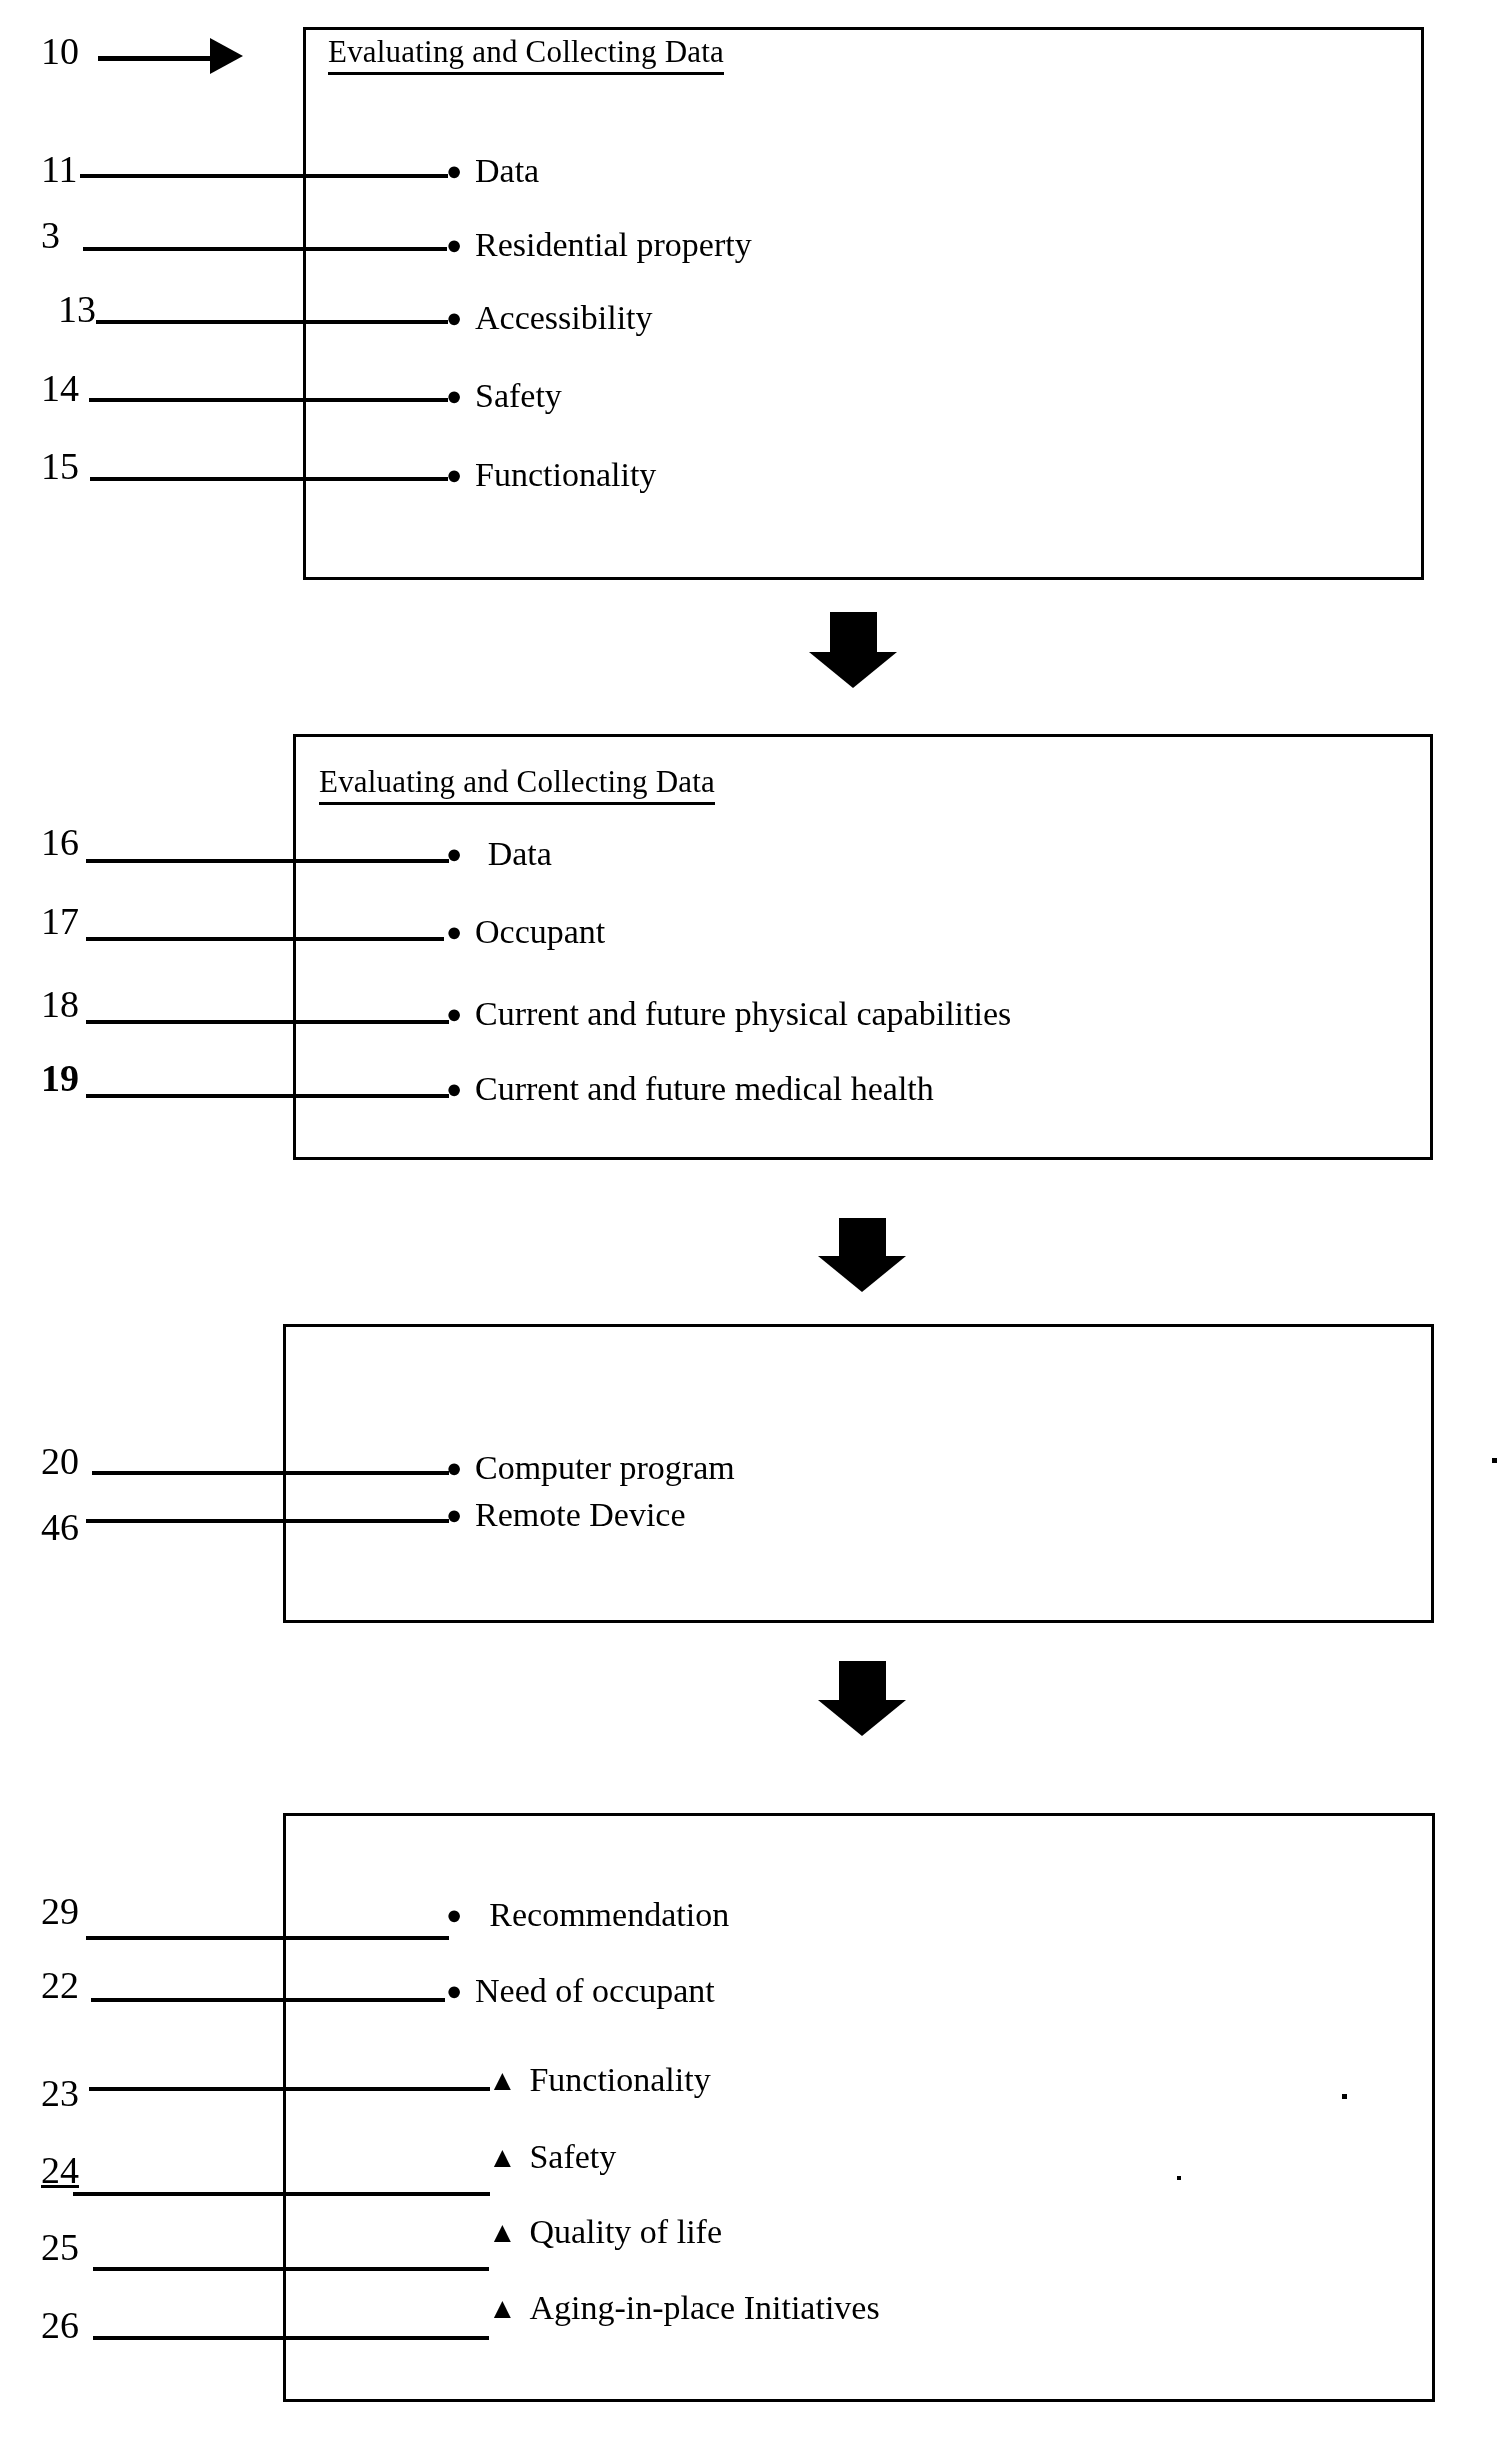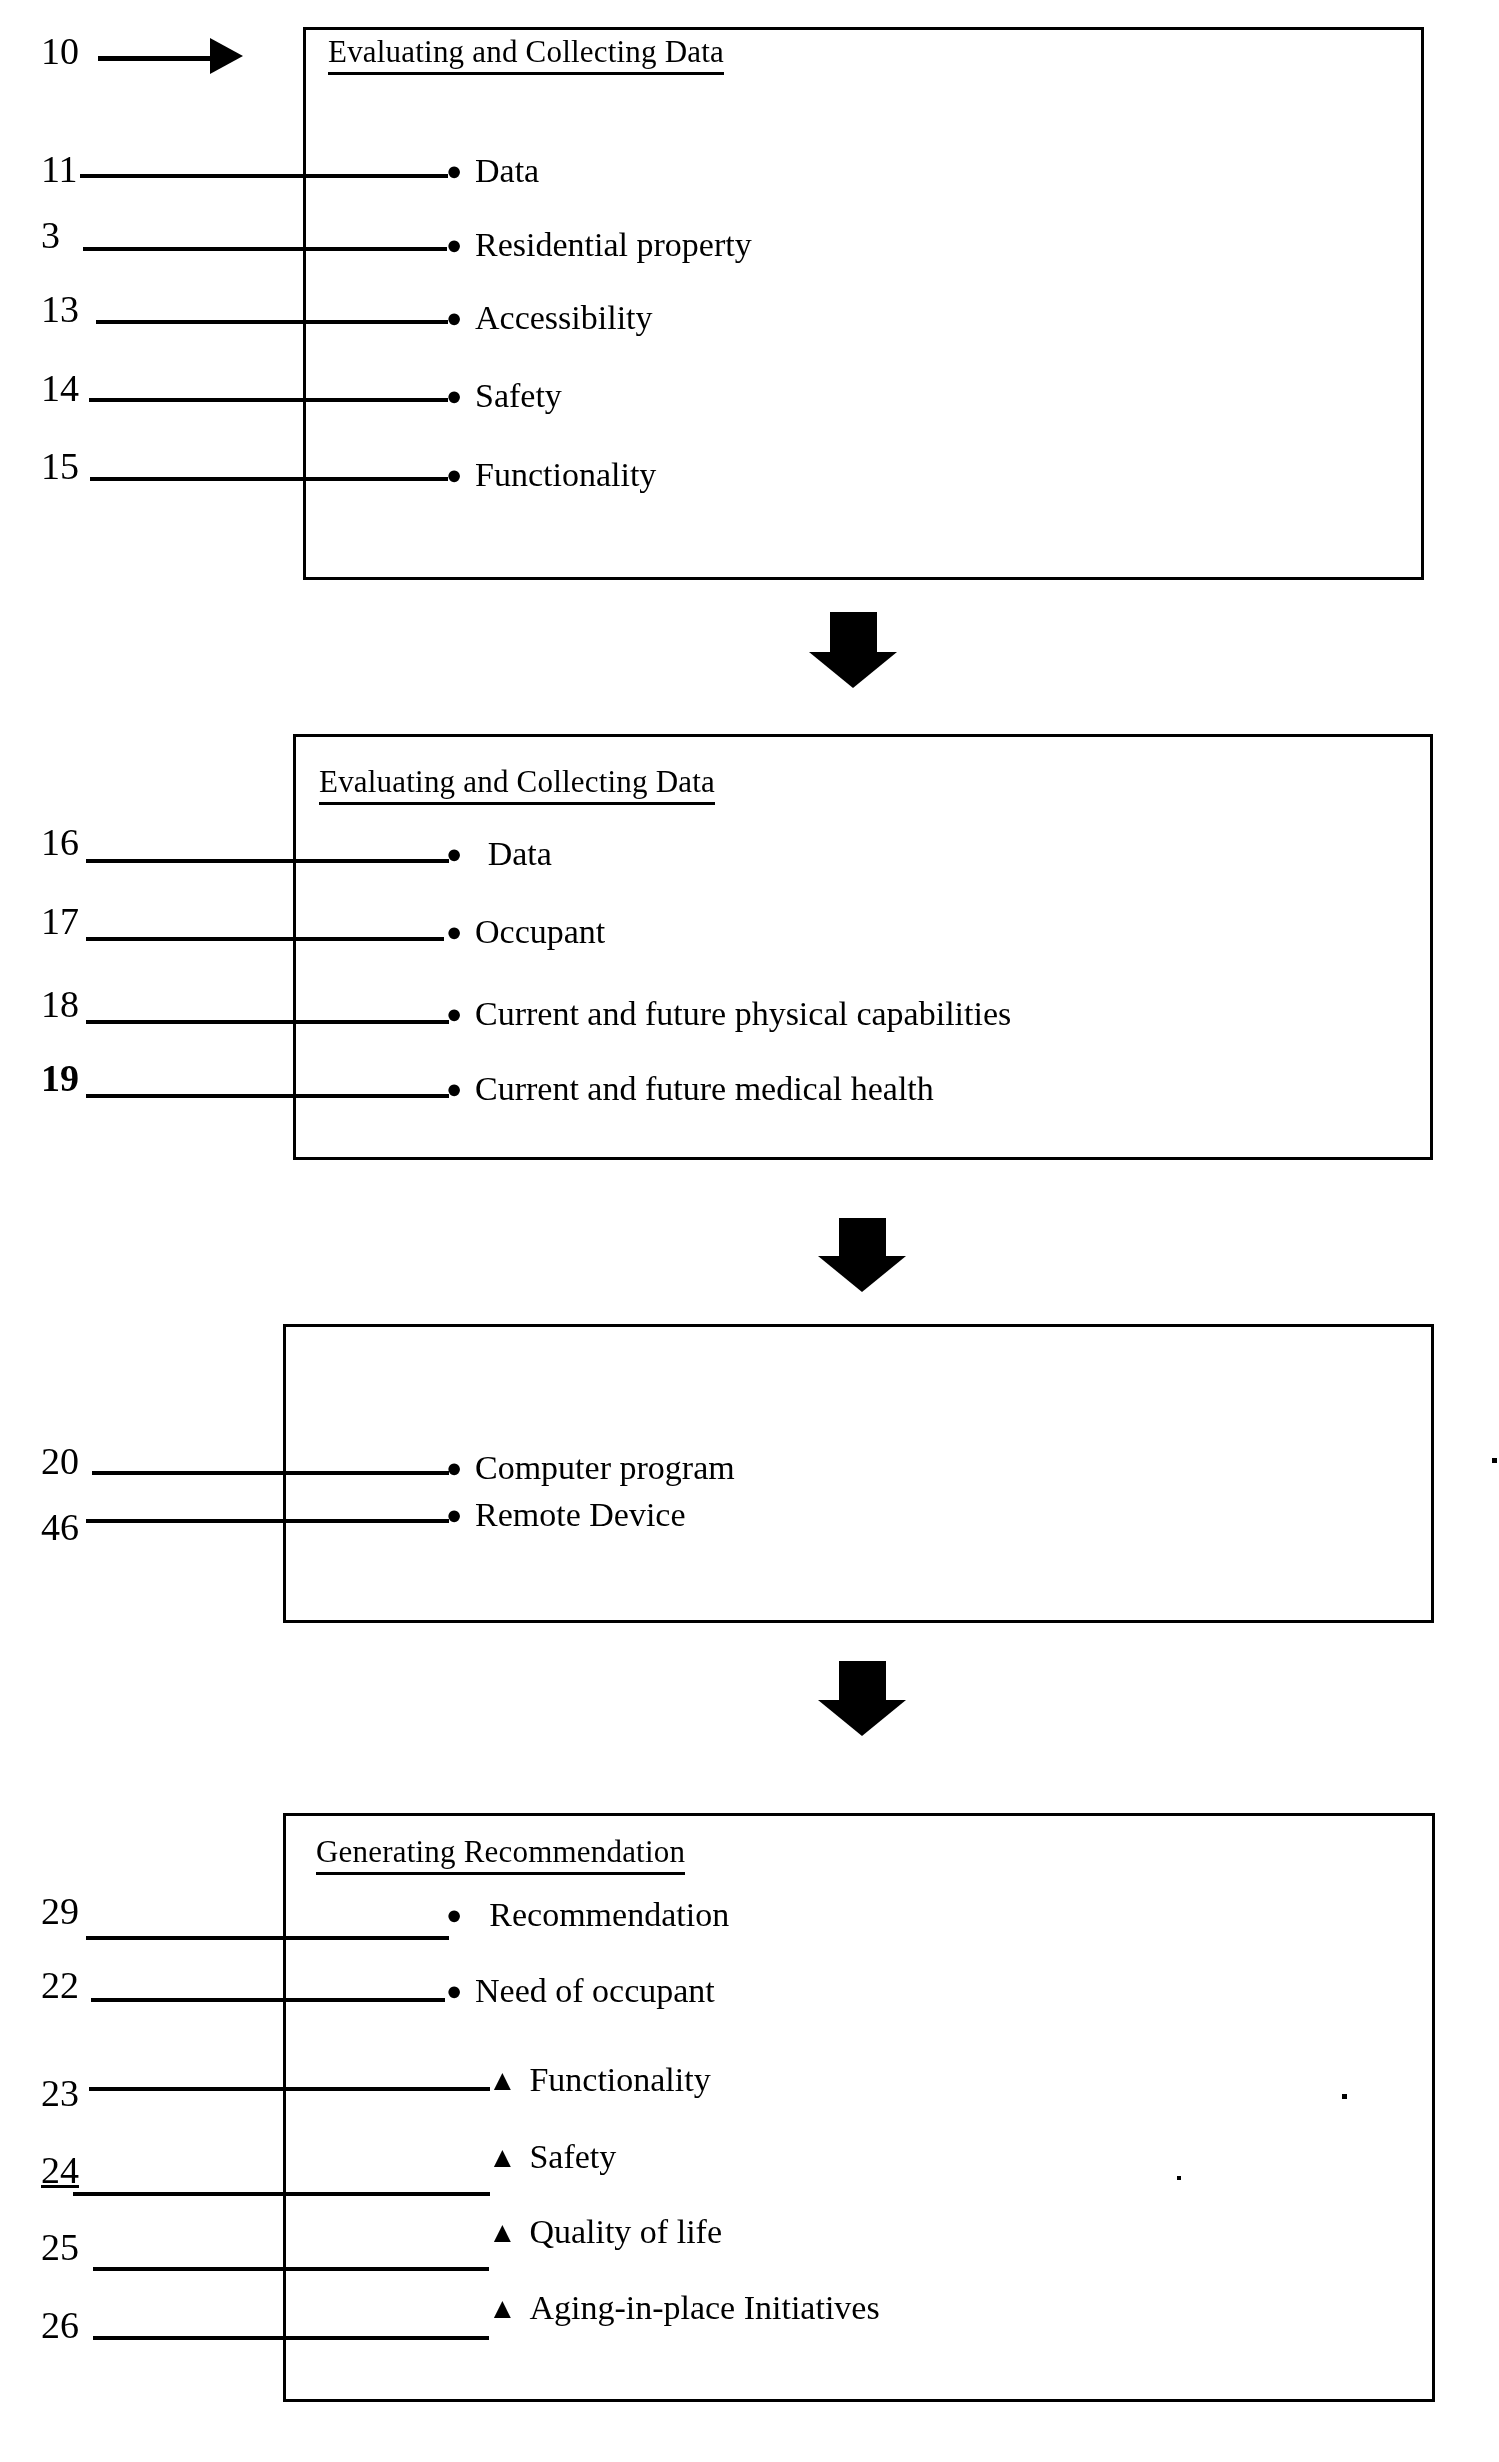--- a/index.html
+++ b/index.html
@@ -131,21 +131,21 @@
   <div class="box-title" style="left:328px; top:36px;">
     <span class="title-text">Evaluating and Collecting Data</span>
   </div>
 
   <div class="ref-num" style="left:41px; top:150px;">11</div>
   <div class="leader" style="left:80px; top:174px; width:368px;"></div>
 
   <div class="ref-num" style="left:41px; top:216px;">3</div>
   <div class="leader" style="left:83px; top:247px; width:364px;"></div>
 
-  <div class="ref-num" style="left:41px; top:290px;">13</div>
+  <div class="ref-num" style="left:58px; top:290px;">13</div>
   <div class="leader" style="left:96px; top:320px; width:352px;"></div>
 
   <div class="ref-num" style="left:41px; top:369px;">14</div>
   <div class="leader" style="left:89px; top:398px; width:359px;"></div>
 
   <div class="ref-num" style="left:41px; top:447px;">15</div>
   <div class="leader" style="left:90px; top:477px; width:358px;"></div>
 
   <div class="item-row" style="left:446px; top:154px;">
     <span class="item-marker">●</span>
@@ -241,23 +241,20 @@
 
   <div class="speck" style="left:1492px; top:1458px; width:4.5px; height:4.5px;"></div>
 
   <div class="v-arrow" style="left:818px; top:1661px; width:89px; height:76px;">
     <div class="shaft" style="left:21px; top:0; width:47px; height:42px;"></div>
     <div class="head" style="left:0; top:39px;"></div>
   </div>
 
   <div class="proc-box" style="left:283px; top:1813px; width:1152px; height:589px;"></div>
 
-  <div class="box-title" style="left:316px; top:1836px;">
-    <span class="title-text">Generating Recommendation</span>
-  </div>
 
   <div class="ref-num" style="left:41px; top:1892px;">29</div>
   <div class="leader" style="left:86px; top:1936px; width:363px;"></div>
 
   <div class="ref-num" style="left:41px; top:1966px;">22</div>
   <div class="leader" style="left:91px; top:1998px; width:354px;"></div>
 
   <div class="ref-num" style="left:41px; top:2074px;">23</div>
   <div class="leader" style="left:89px; top:2087px; width:401px;"></div>
 

